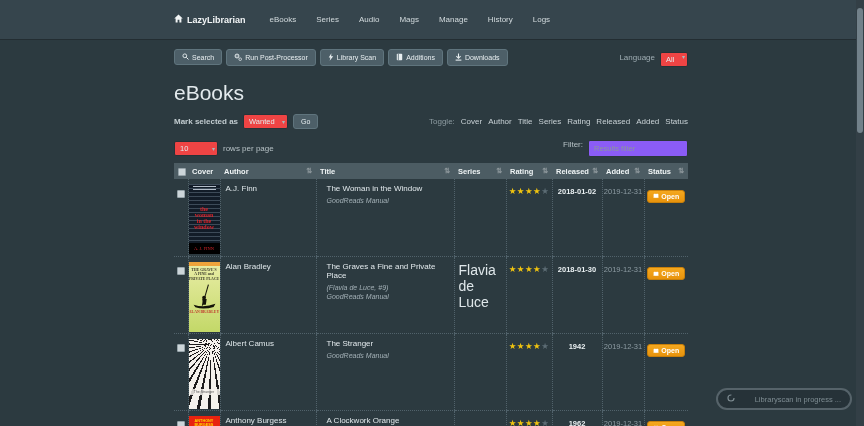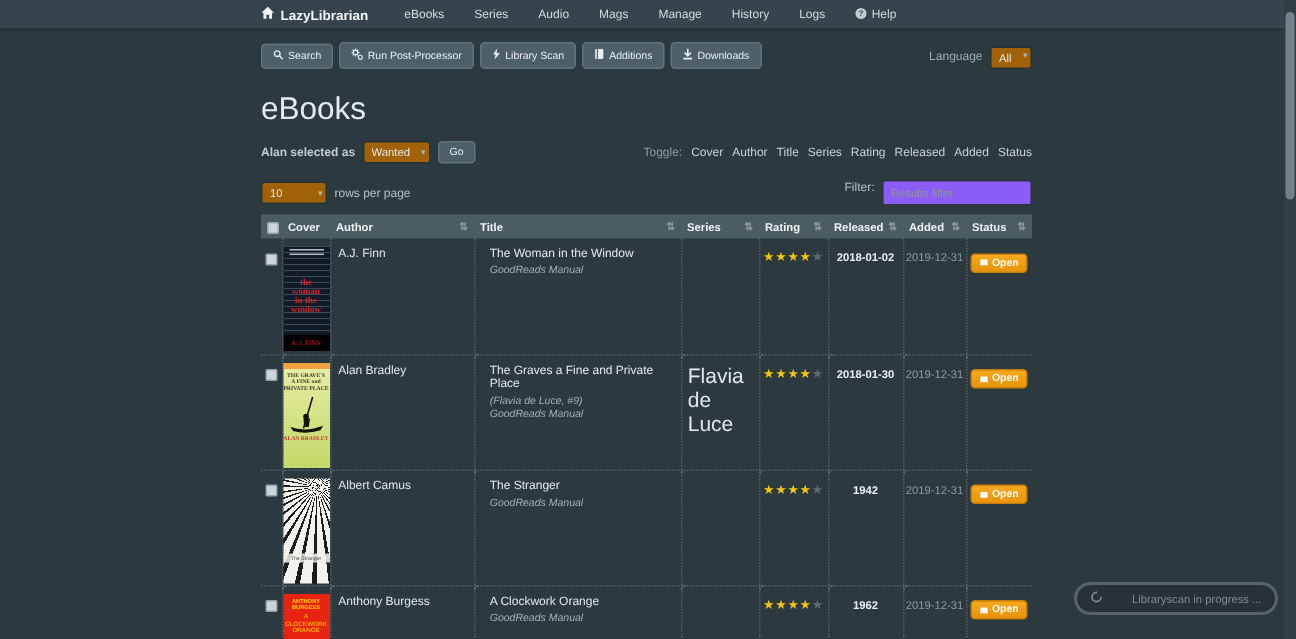--- a/index.html
+++ b/index.html
@@ -1,31 +1,31 @@
 <!DOCTYPE html>
 <html><head>
 <meta charset="utf-8">
 <style>
   * { margin:0; padding:0; box-sizing:border-box; }
   html,body { width:864px; height:426px; overflow:hidden; }
   body { background:#2c3a40; font-family:"Liberation Sans", sans-serif; color:#cfd8dc; position:relative; }
 
   
-  .navbar { height:20px; background:#36454d; border-bottom:1px solid #232d32; display:flex; align-items:center; padding-left:174px; }
+  .navbar { height:40px; background:#36454d; border-bottom:1px solid #232d32; display:flex; align-items:center; padding-left:174px; }
   .brand { display:flex; align-items:center; gap:4px; color:#f2f5f6; font-weight:bold; font-size:9px; margin-right:14px; }
   .nav-item { font-size:8px; color:#d3dbde; padding:0 10px; height:32px; display:flex; align-items:center; gap:3px; cursor:pointer; }
   .nav-item svg { opacity:.9; }
 
   
   .toolbar { height:26px; display:flex; align-items:center; gap:4px; padding-left:174px; padding-right:176px; margin-top:4px; }
   .btn { background:#4d5f68; border:1px solid #5f747d; border-radius:3px; color:#e9eff1; font-size:7px; padding:3px 7px; display:flex; align-items:center; gap:3px; cursor:pointer; font-family:inherit; }
   .toolbar-right { margin-left:auto; display:flex; align-items:center; gap:5px; }
   .lbl { font-size:8px; color:#9fadb3; }
   .sel-wrap { position:relative; display:inline-block; }
-  .sel-wrap select { appearance:none; -webkit-appearance:none; background:#a16207; border:1px solid #273238; border-radius:2px; color:#e3eaec; font-size:7.5px; padding:2px 12px 2px 5px; font-family:inherit; }
+  .sel-wrap select { appearance:none; -webkit-appearance:none; background:#ef4444; border:1px solid #273238; border-radius:2px; color:#e3eaec; font-size:7.5px; padding:2px 12px 2px 5px; font-family:inherit; }
   .sel-wrap .caret { position:absolute; right:3px; top:50%; transform:translateY(-55%); font-size:6px; color:#aab6bb; pointer-events:none; }
 
   
   .container { width:514px; margin-left:174px; }
   h1 { font-size:21px; font-weight:500; color:#e3eaed; margin:11px 0 9px; }
 
   .mark-row { display:flex; align-items:center; gap:5px; font-size:8px; }
   .mark-label { color:#c2ccd0; font-weight:bold; }
   .toggle-group { margin-left:auto; display:flex; align-items:flex-end; gap:6px; font-size:8px; }
   .toggle-group .tg-label { color:#8d9ba1; }
@@ -114,27 +114,20 @@
     </div>
   <div class="nav-item">
       <span>Manage</span>
     </div>
   <div class="nav-item">
       <span>History</span>
     </div>
   <div class="nav-item">
       <span>Logs</span>
     </div>
-  <div class="nav-item">
-    <span><svg width="8" height="8" viewBox="0 0 12 12">
-          <circle cx="6" cy="6" r="5.5" fill="#d3dbde"></circle>
-          <text x="6" y="8.8" font-size="8" font-family="Liberation Sans, sans-serif" font-weight="bold" fill="#36454d" text-anchor="middle">?</text>
-        </svg></span>
-    <span>Help</span>
-  </div>
 </nav>
 
 <div class="toolbar">
   <button class="btn">
     <span><svg width="7" height="7" viewBox="0 0 10 10">
           <circle cx="4" cy="4" r="2.7" fill="none" stroke="#e9eff1" stroke-width="1.3"></circle>
           <line x1="6.2" y1="6.2" x2="9.2" y2="9.2" stroke="#e9eff1" stroke-width="1.4"></line>
         </svg></span>
     <span>Search</span>
   </button>
@@ -178,21 +171,21 @@
       <select><option>All</option></select>
       <span class="caret">▾</span>
     </span>
   </div>
 </div>
 
 <div class="container">
   <h1>eBooks</h1>
 
   <div class="mark-row">
-    <span class="mark-label">Alan selected as</span>
+    <span class="mark-label">Mark selected as</span>
     <span class="sel-wrap">
       <select><option>Wanted</option></select>
       <span class="caret">▾</span>
     </span>
     <button class="btn">
         <span>Go</span>
       </button>
     <div class="toggle-group">
       <span class="tg-label">Toggle:</span>
       <a>Cover</a>

